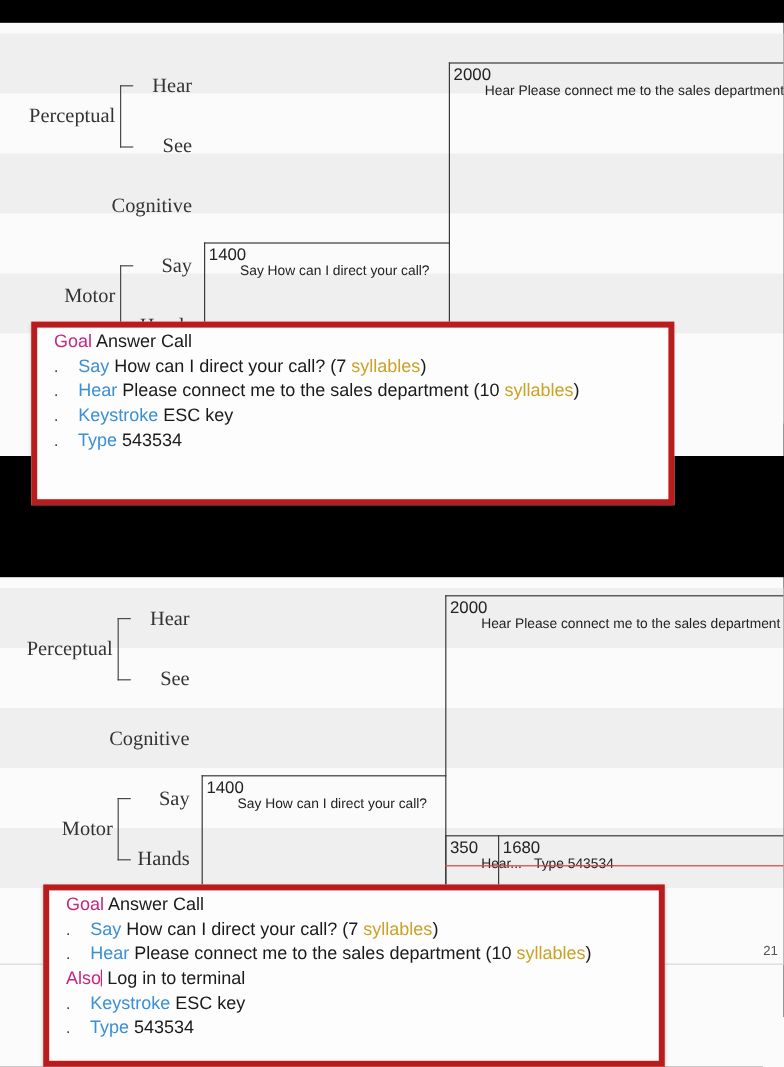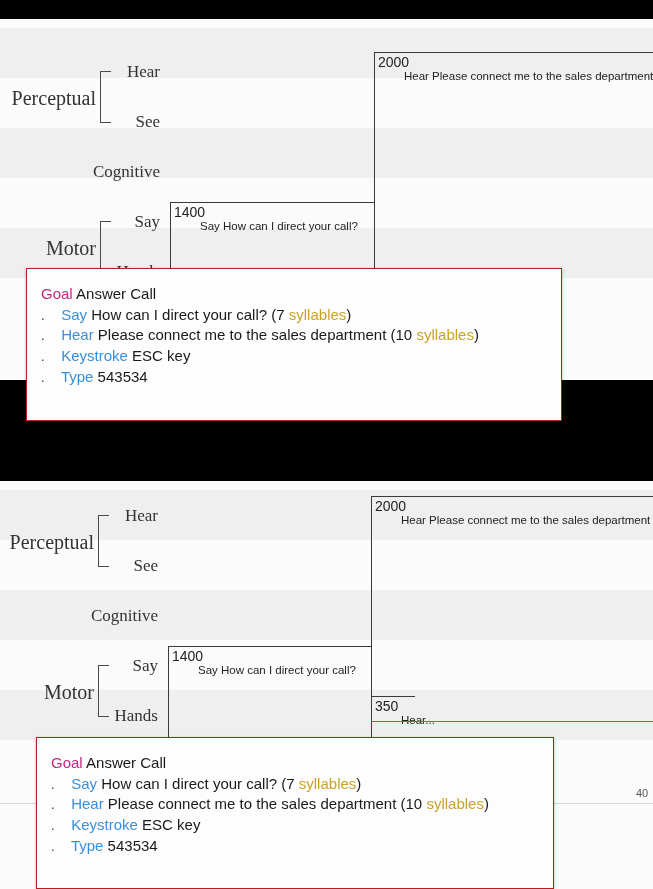--- a/index.html
+++ b/index.html
@@ -32,21 +32,21 @@
     position:absolute;
     font-family:"Liberation Serif", serif;
     font-size:17px;
     color:#333;
     text-align:right;
     white-space:nowrap;
   }
   .grouplabel{
     position:absolute;
     font-family:"Liberation Serif", serif;
-    font-size:20px;
+    font-size:17px;
     color:#333;
     text-align:right;
     white-space:nowrap;
   }
   .bracket{
     position:absolute;
     border-left:1px solid #4a4a4a;
     border-top:1px solid #4a4a4a;
     border-bottom:1px solid #4a4a4a;
     width:10px;
@@ -79,23 +79,23 @@
   .redline{
     position:absolute;
     height:0;
     border-top:1px solid #e0403a;
   }
 
   
   .script{
     position:absolute;
     background:#fdfdfd;
-    border:1px solid #b91c1c;
+    border:5px solid #b91c1c;
     box-shadow:0 1px 3px rgba(0,0,0,0.25);
-    padding:15px 14px 12px 14px;
+    padding:2px 14px 12px 14px;
     box-sizing:border-box;
   }
   .sline{
     font-family:"Liberation Sans", sans-serif;
     font-size:15px;
     color:#1a1a1a;
     line-height:1.38;
     white-space:nowrap;
   }
   .sline .bullet{
@@ -214,43 +214,51 @@
     <div class="tlabel">Hear Please connect me to the sales department</div>
   </div>
   <div class="tl" style="top:165px;left:168px;width:204px;height:158px;">
     <div class="tval">1400</div>
     <div class="tlabel">Say How can I direct your call?</div>
   </div>
   <div class="tl" style="top:215px;left:371px;width:44px;height:108px;">
     <div class="tval">350</div>
     <div class="tlabel">Hear...</div>
   </div>
+  <div class="tl" style="top:215px;left:415px;width:238px;height:108px;">
+    <div class="tval">1680</div>
+    <div class="tlabel">Type 543534</div>
+  </div>
   <div class="redline" style="top:240px;left:371px;width:282px;"></div>
 
   <div class="hr-bottom" style="top:322px;"></div>
-  <div class="pagenum" style="top:306px;left:636px;">40</div>
+  <div class="pagenum" style="top:306px;left:636px;">21</div>
 
 </div>
 
 <div class="script" style="top:737px;left:36px;width:518px;height:152px;">
   <div class="sline">
     <span class="kw-goal">Goal</span>
     <span>Answer Call</span>
   </div>
   <div class="sline">
     <span class="bullet">.</span>
     <span class="kw-op">Say</span>
     <span>How can I direct your call? (7 </span><span class="kw-unit">syllables</span><span>)</span>
   </div>
   <div class="sline">
     <span class="bullet">.</span>
     <span class="kw-op">Hear</span>
     <span>Please connect me to the sales department (10 </span><span class="kw-unit">syllables</span><span>)</span>
   </div>
   <div class="sline">
+    <span class="kw-also">Also</span><span class="cursor"></span>
+    <span>Log in to terminal</span>
+  </div>
+  <div class="sline">
     <span class="bullet">.</span>
     <span class="kw-op">Keystroke</span>
     <span>ESC key</span>
   </div>
   <div class="sline">
     <span class="bullet">.</span>
     <span class="kw-op">Type</span>
     <span>543534</span>
   </div>
 </div>

